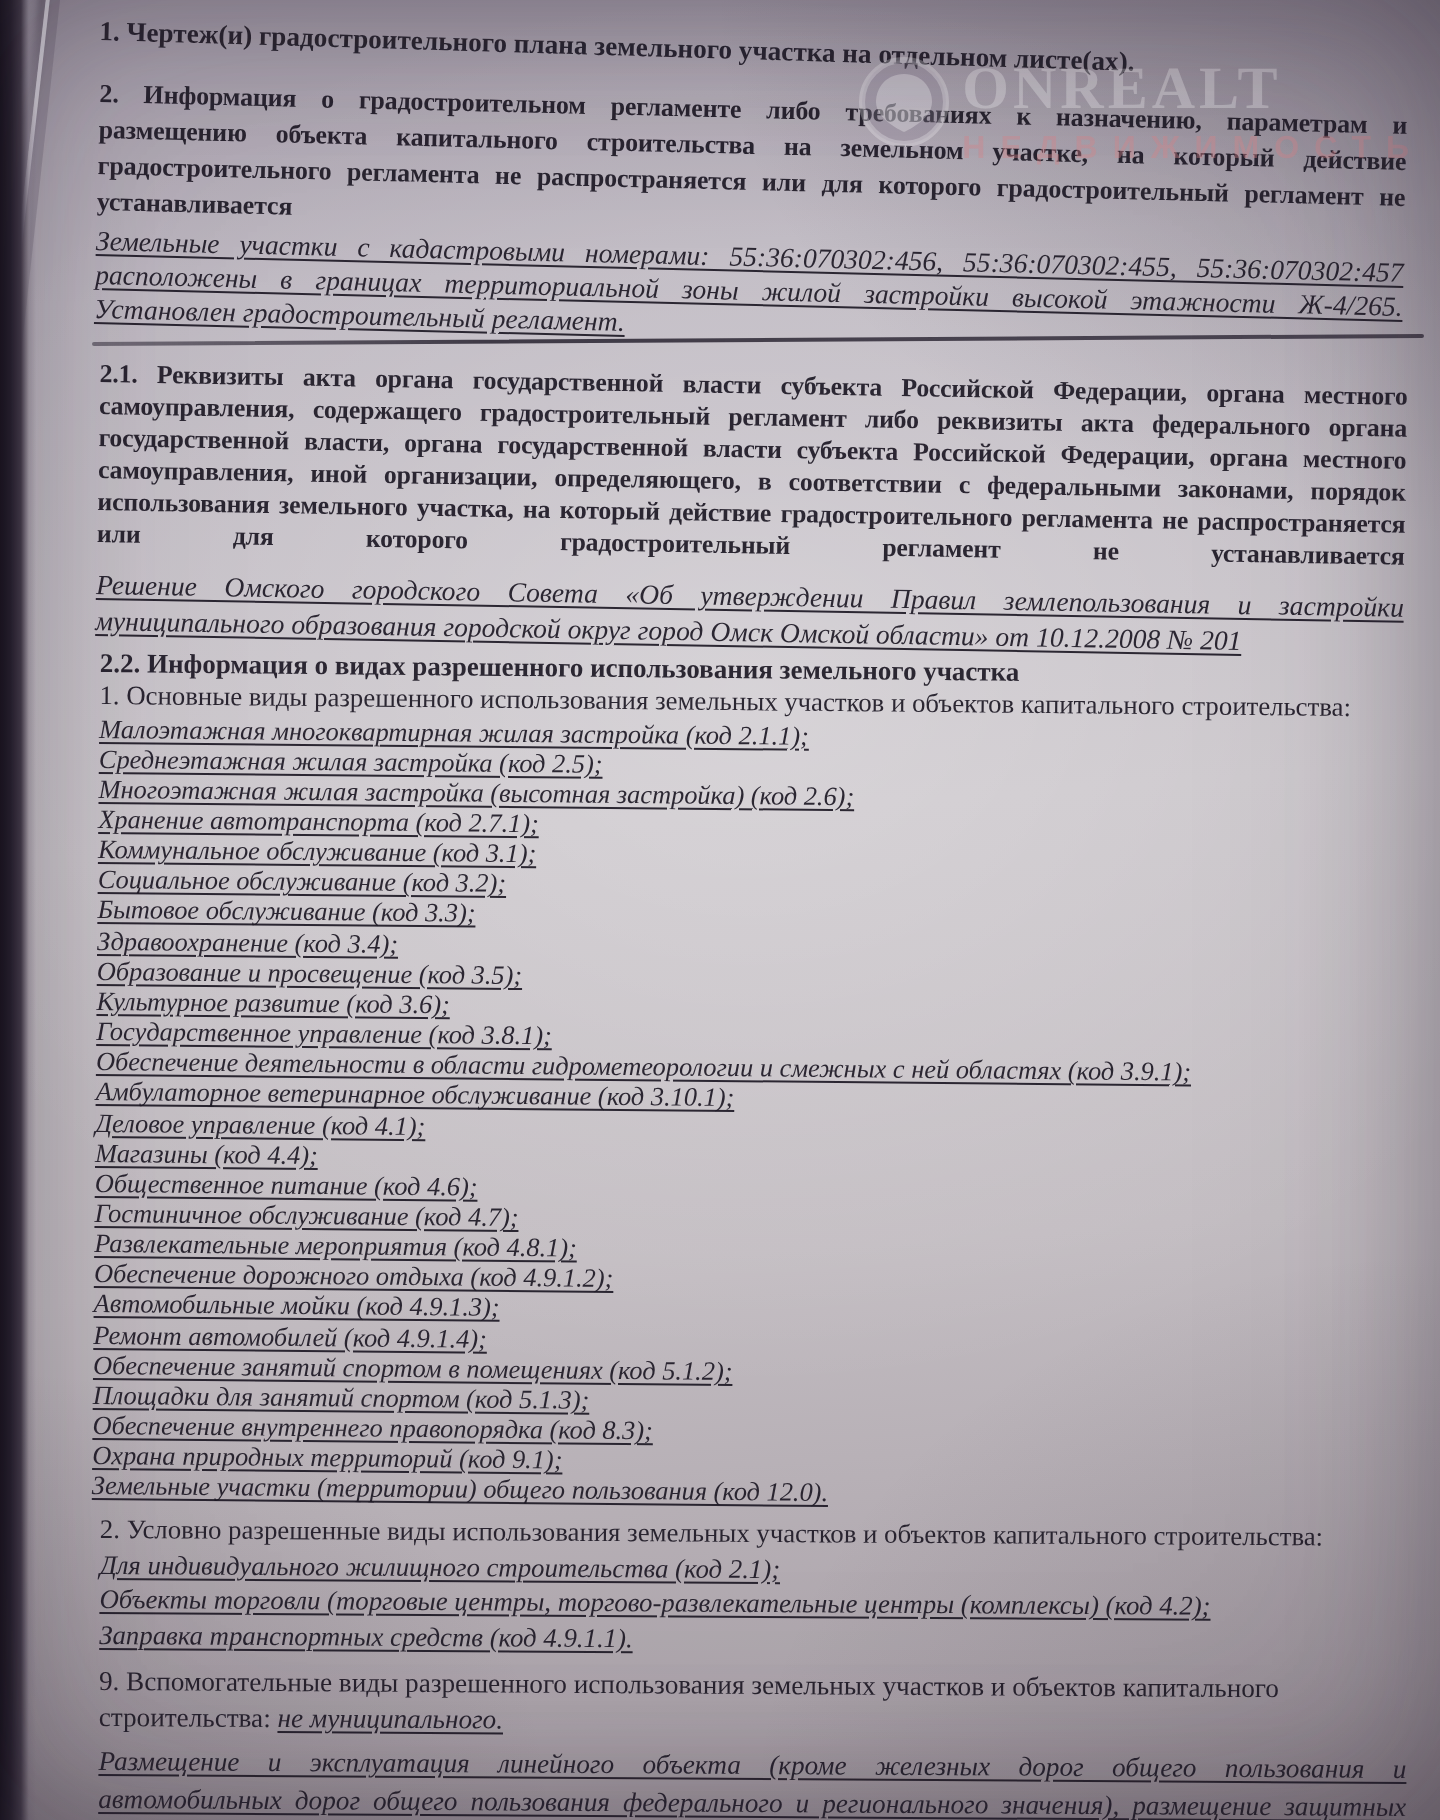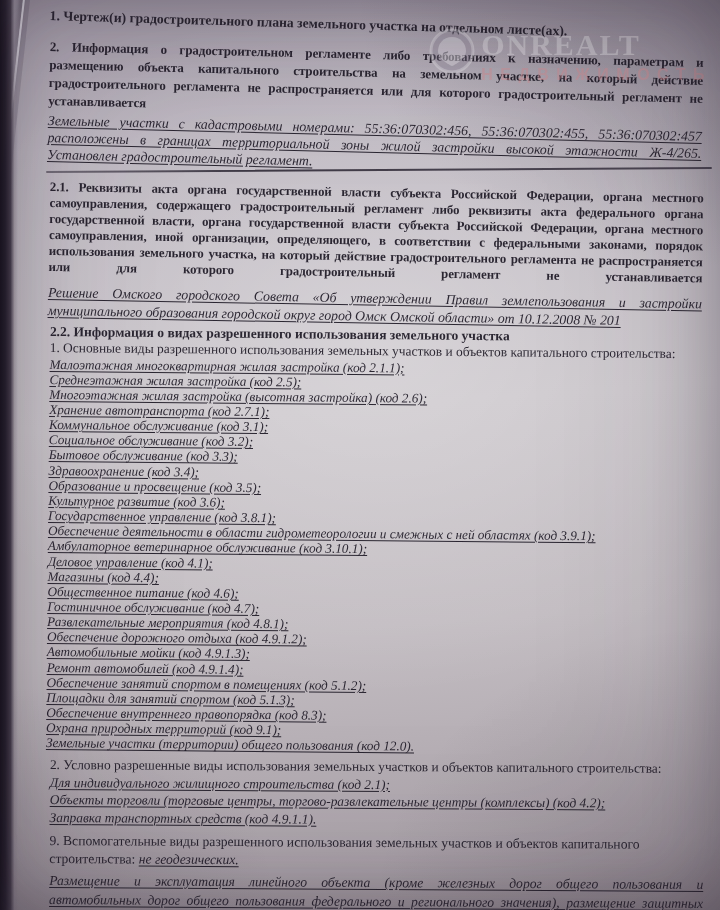--- a/index.html
+++ b/index.html
@@ -134,21 +134,21 @@
         </div>
     </div>
 
     <div class="blk3">
       <p class="lbl">2. Условно разрешенные виды использования земельных участков и объектов капитального строительства:</p>
       <div class="cond">
           <p class="uv item">Для индивидуального жилищного строительства (код 2.1);</p>
           <p class="uv item">Объекты торговли (торговые центры, торгово-развлекательные центры (комплексы) (код 4.2);</p>
           <p class="uv item">Заправка транспортных средств (код 4.9.1.1).</p>
         </div>
-      <p class="aux"><span>9. Вспомогательные виды разрешенного использования земельных участков и объектов капитального строительства: </span><span class="uv">не геодезических.</span></p>
+      <p class="aux"><span>9. Вспомогательные виды разрешенного использования земельных участков и объектов капитального строительства: </span><span class="uv">не муниципального.</span></p>
       <p class="uv just foot">Размещение и эксплуатация линейного объекта (кроме железных дорог общего пользования и автомобильных дорог общего пользования федерального и регионального значения), размещение защитных сооружений (насаждений), объектов мелиорации, антенно-мачтовых сооружений, информационных и геодезических знаков, объектов благоустройства, допускается без подготовки документации по планировке территории.</p>
     </div>
   </div>
 
   <div class="watermark">
     <svg class="wm-icon" viewBox="0 0 46 46">
       <circle cx="23" cy="23" r="21" fill="rgba(140,128,148,0.30)"></circle>
       <circle cx="23" cy="23" r="21" fill="none" stroke="rgba(255,255,255,0.28)" stroke-width="3"></circle>
       <path d="M23 9 C32 9 37 16 37 23 C37 32 23 38 23 38 C23 38 9 32 9 23 C9 16 14 9 23 9 Z" fill="rgba(255,255,255,0.32)"></path>
     </svg>

